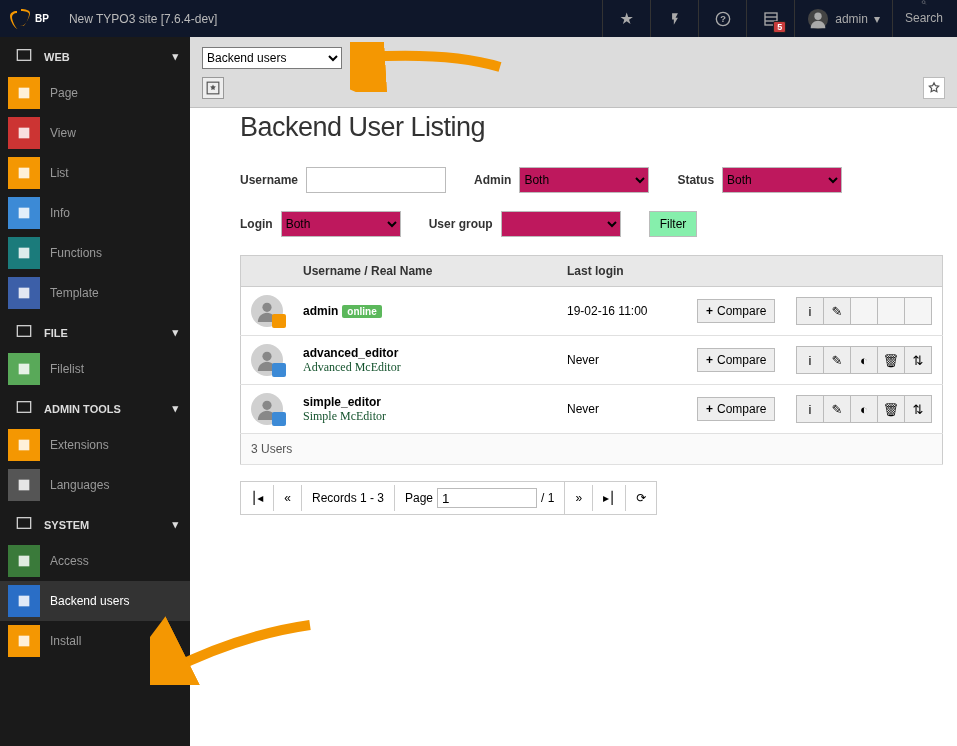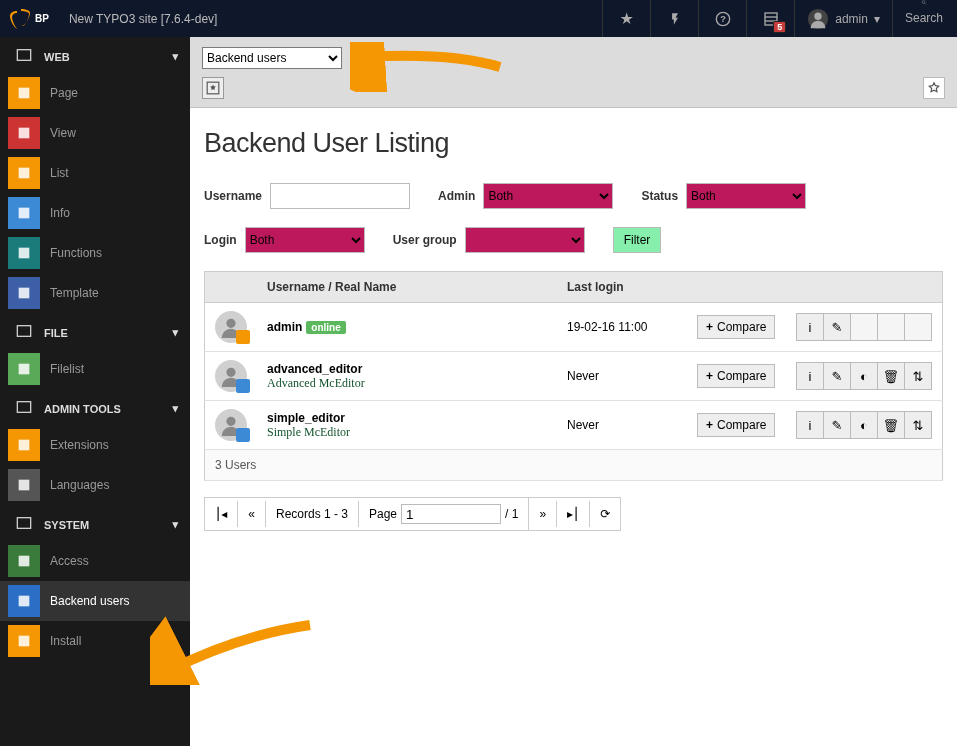--- a/index.html
+++ b/index.html
@@ -20,21 +20,21 @@
 .side-header .lbl { flex: 1; padding-left: 8px; }
 .side-item { display: flex; align-items: center; padding: 0 8px; height: 40px; cursor: pointer; font-size: 12px; color: #999; }
 .side-item.active { background: #333; color: #fff; }
 .side-item .ico { width: 32px; height: 32px; display: flex; align-items: center; justify-content: center; border-radius: 0; }
 .side-item .lbl { padding-left: 10px; }
 .content { flex: 1; background: #fff; position: relative; overflow: hidden; }
 .content-top { background: #dcdcdc; padding: 10px 12px 8px 12px; border-bottom: 1px solid #c0c0c0; }
 .select-main { width: 140px; font-size: 12px; height: 22px; border: 1px solid #7a7a7a; background: #fff; }
 .toolbar-row { display: flex; align-items: center; justify-content: space-between; margin-top: 8px; }
 .tool-btn { width: 22px; height: 22px; border: 1px solid #999; background: #eee; display: flex; align-items: center; justify-content: center; cursor: pointer; font-size: 13px; }
-.main-body { padding: 20px 14px; }
+.main-body { padding: 4px 14px; margin-left: 36px; }
 h1 { font-family: 'Arial Narrow', 'Helvetica Neue Condensed', sans-serif; font-stretch: condensed; font-size: 27px; font-weight: 500; color: #333; margin-bottom: 24px; letter-spacing: -0.5px; }
 .filters { display: flex; flex-wrap: wrap; gap: 18px 28px; margin-bottom: 18px; align-items: flex-end; }
 .fgroup { display: flex; align-items: center; gap: 8px; }
 .fgroup label { font-size: 12px; font-weight: bold; color: #333; }
 .fgroup input[type=text] { width: 140px; height: 26px; border: 1px solid #bbb; padding: 0 6px; font-size: 12px; }
 .fgroup select { height: 26px; border: 1px solid #bbb; font-size: 12px; background: #be185d; }
 .filter-btn { height: 26px; padding: 0 10px; border: 1px solid #bbb; background: #86efac; font-size: 12px; cursor: pointer; }
 table.users { width: 100%; border-collapse: collapse; border: 1px solid #ccc; font-size: 12px; }
 table.users th { background: #e8e8e8; text-align: left; padding: 8px 10px; border-bottom: 1px solid #ccc; color: #333; font-weight: bold; }
 table.users td { padding: 8px 10px; border-bottom: 1px solid #e0e0e0; vertical-align: middle; }

